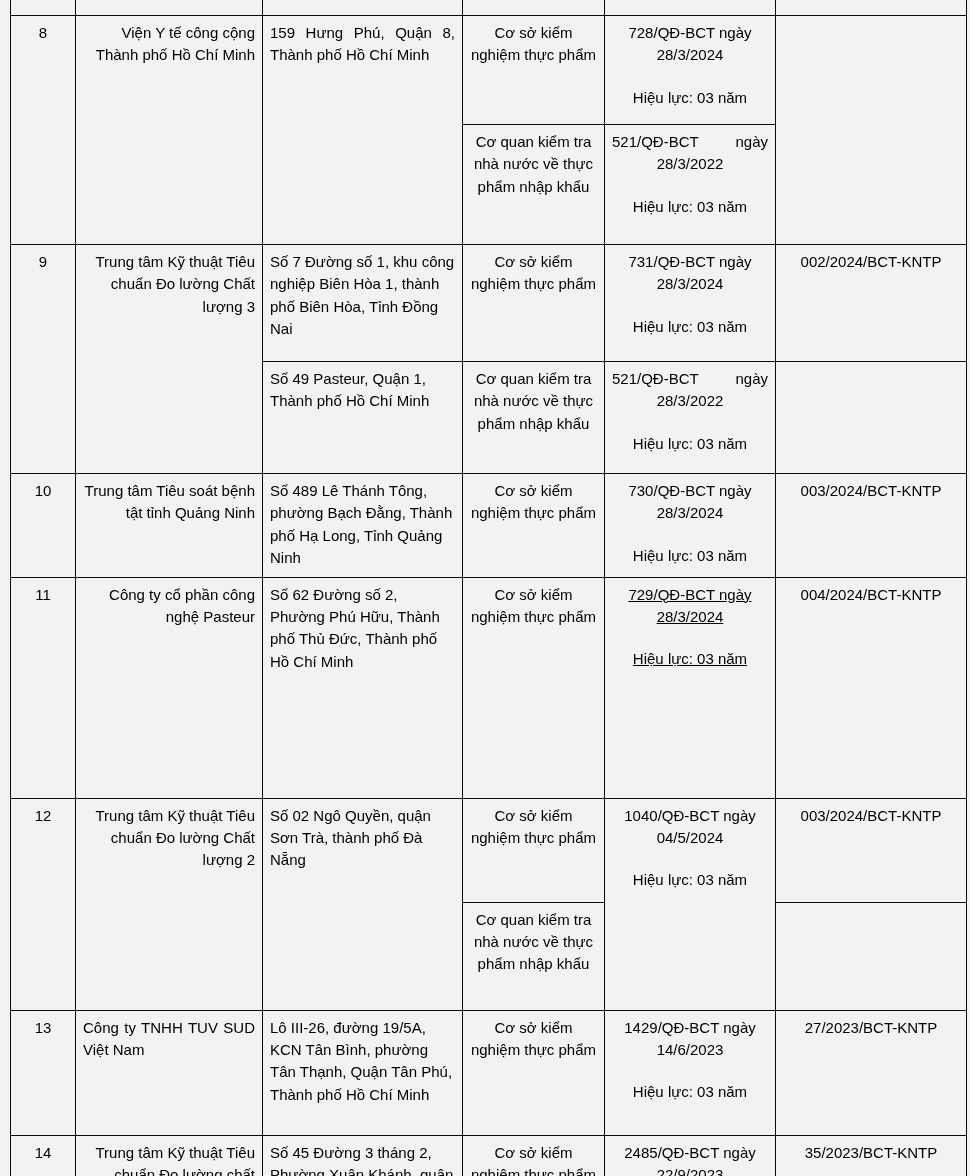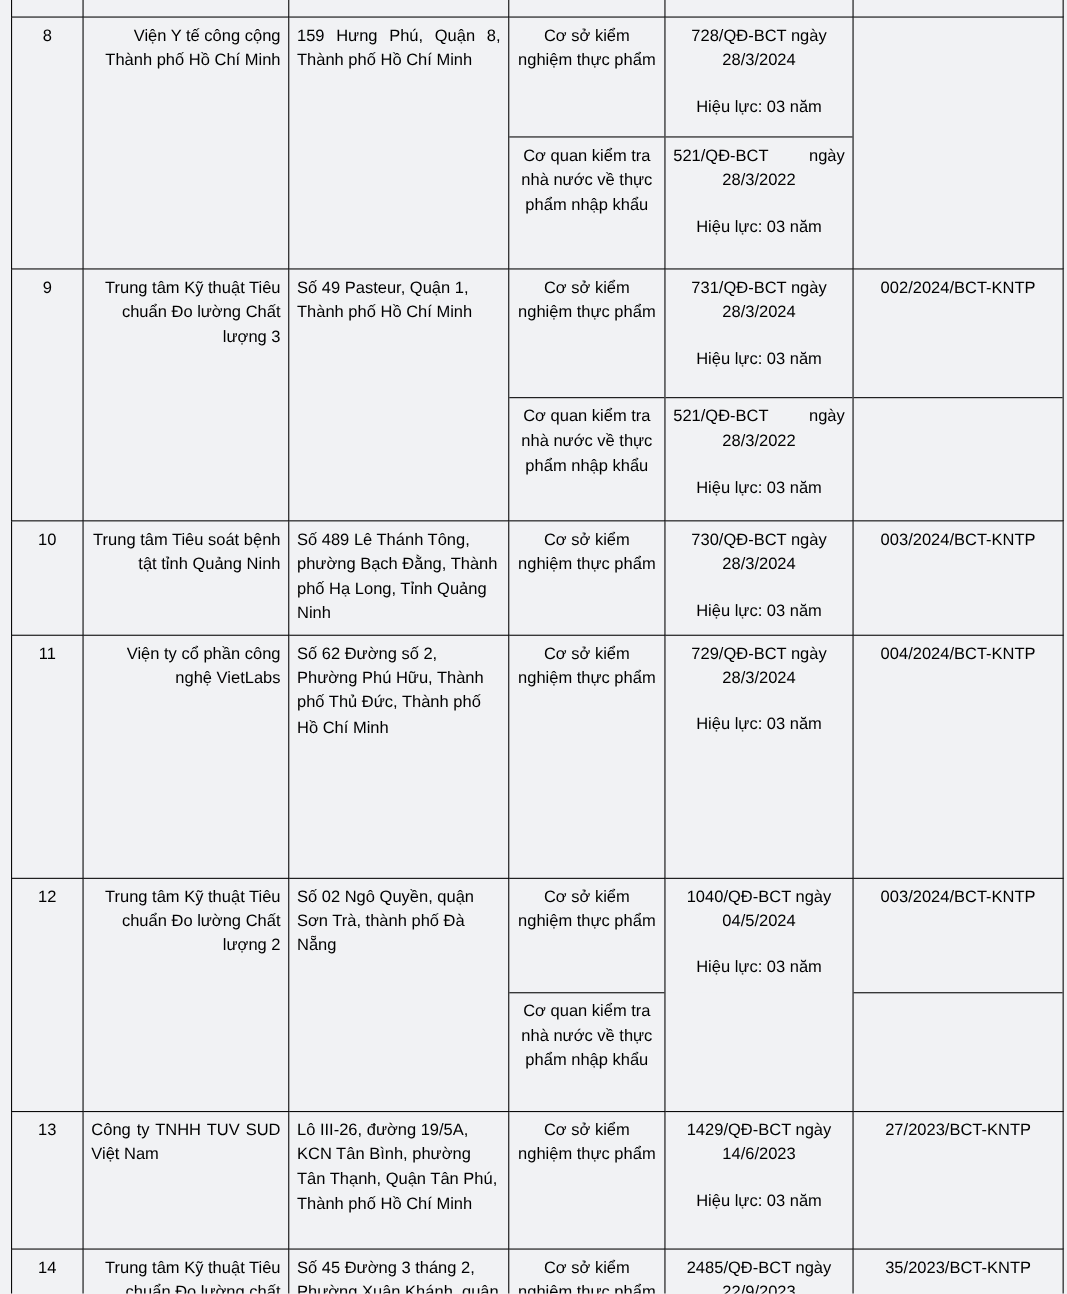--- a/index.html
+++ b/index.html
@@ -49,21 +49,21 @@
   
   .subwrap{padding:0 !important;vertical-align:top;}
   table.sub{width:100%;border-collapse:collapse;table-layout:fixed;}
   table.sub td{border:0;border-bottom:1.1px solid #0a0a0a;}
   table.sub tr:last-child td{border-bottom:0;}
 
   .eff{margin-top:20px;display:block;}
   .midblock{display:block;}
 
   
-  td.vmid{vertical-align:middle;}
+  td.vmid{vertical-align:middle;text-decoration:underline;}
 
   
   .topsliver{height:6px;border-top:0 !important;}
 </style>
 </head>
 <body>
 
 <div class="page">
 
   <table class="reg">
@@ -130,20 +130,23 @@
             </table>
         </td>
       </tr>
 
       <tr style="height:215px">
         <td class="stt">9</td>
         <td class="name">Trung tâm Kỹ thuật Tiêu chuẩn Đo lường Chất lượng 3</td>
         <td class="subwrap">
           <table class="sub">
             <tbody>
+                <tr>
+                  <td class="addr" style="height:104px;padding:6px 7px">Số 7 Đường số 1, khu công nghiệp Biên Hòa 1, thành phố Biên Hòa, Tỉnh Đồng Nai</td>
+                </tr>
             <tr>
                   <td class="addr" style="height:99px;padding:6px 7px">Số 49 Pasteur, Quận 1, Thành phố Hồ Chí Minh</td>
                 </tr>
           </tbody>
             </table>
         </td>
         <td class="subwrap">
           <table class="sub">
             <tbody>
                 <tr>
@@ -194,21 +197,21 @@
         <td class="scope">Cơ sở kiểm nghiệm thực phẩm</td>
         <td class="dec">
           <span>730/QĐ-BCT ngày 28/3/2024</span>
           <span class="eff">Hiệu lực: 03 năm</span>
         </td>
         <td class="cert">003/2024/BCT-KNTP</td>
       </tr>
 
       <tr style="height:221px">
         <td class="stt">11</td>
-        <td class="name">Viện ty cổ phần công nghệ VietLabs</td>
+        <td class="name">Công ty cổ phần công nghệ Pasteur</td>
         <td class="addr">Số 62 Đường số 2, Phường Phú Hữu, Thành phố Thủ Đức, Thành phố Hồ Chí Minh</td>
         <td class="scope">Cơ sở kiểm nghiệm thực phẩm</td>
         <td class="dec vmid">
           <span class="midblock">729/QĐ-BCT ngày 28/3/2024</span>
           <span class="eff">Hiệu lực: 03 năm</span>
         </td>
         <td class="cert">004/2024/BCT-KNTP</td>
       </tr>
 
       <tr style="height:192px">

